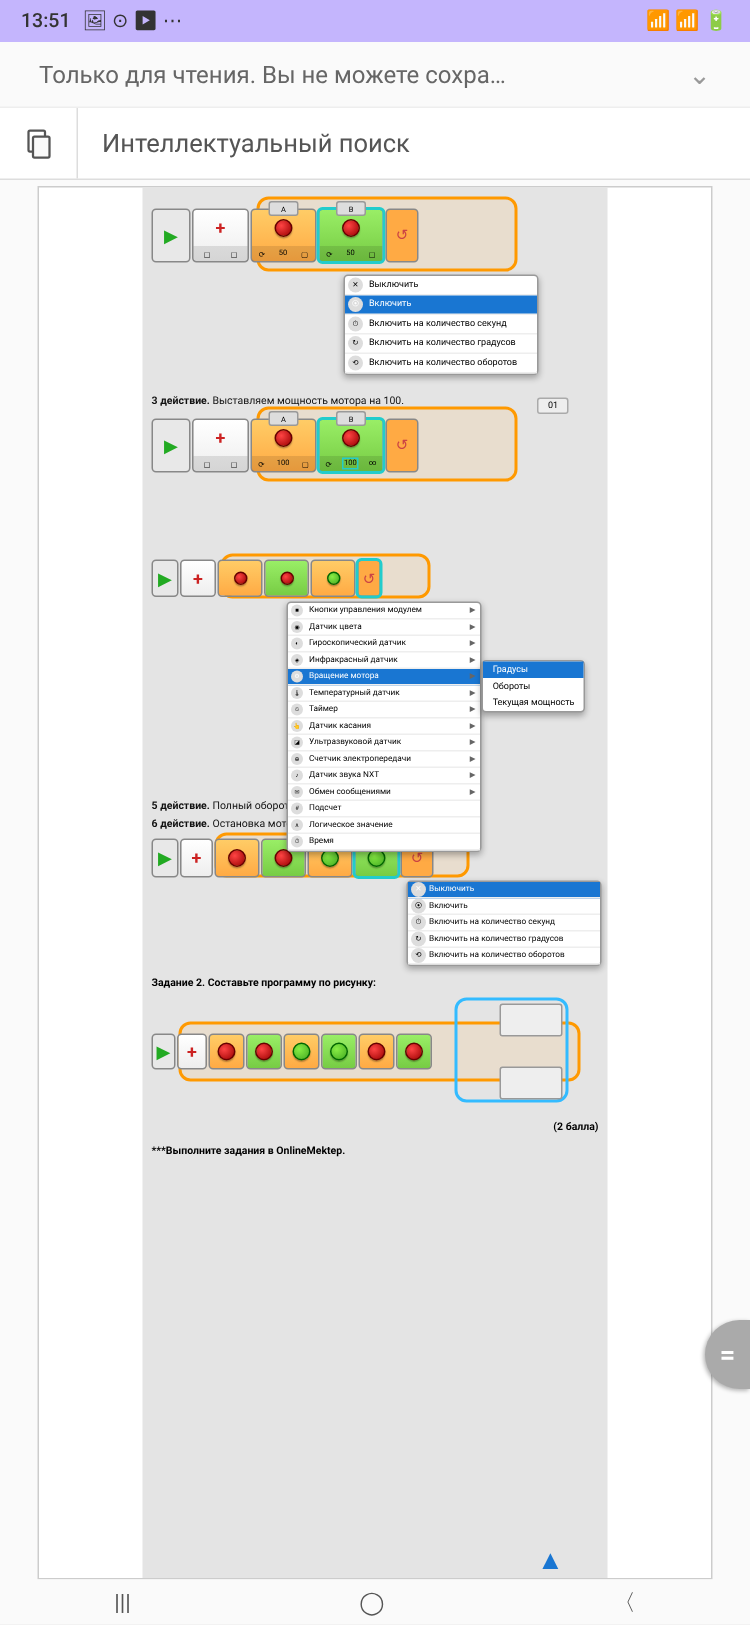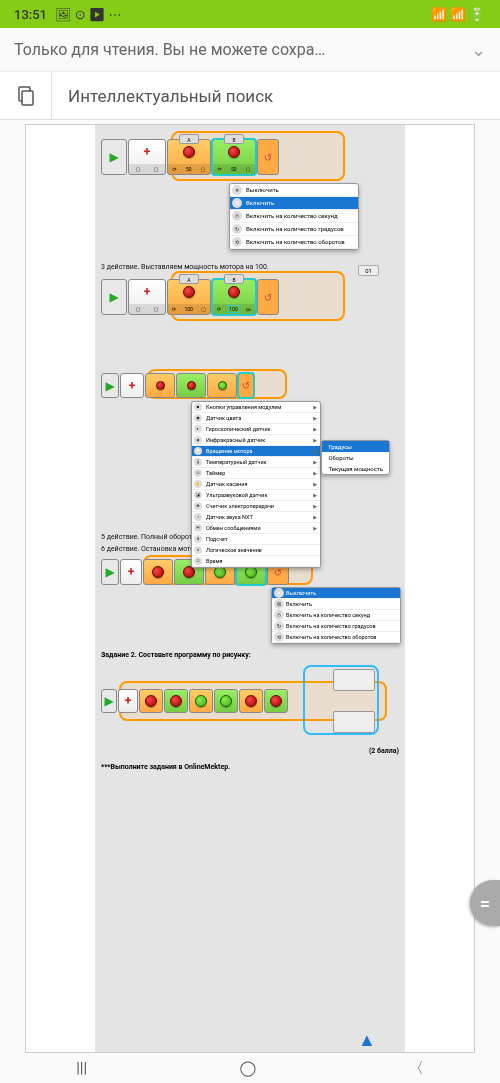--- a/index.html
+++ b/index.html
@@ -1,36 +1,36 @@
 <!DOCTYPE html>
 <html><head>
 <meta charset="utf-8">
 <style>
   * { margin: 0; padding: 0; box-sizing: border-box; }
   body { font-family: -apple-system, Roboto, Arial, sans-serif; background: #fafafa; width: 500px; height: 1083px; overflow: hidden; position: relative; }
   
-  .status-bar { height: 28px; background: #84cc16; display: flex; justify-content: space-between; align-items: center; padding: 0 14px; font-size: 13px; color: #333; font-weight: 500; }
+  .status-bar { height: 28px; background: #c4b5fd; display: flex; justify-content: space-between; align-items: center; padding: 0 14px; font-size: 13px; color: #333; font-weight: 500; }
   .status-left { display: flex; align-items: center; gap: 8px; }
   .status-right { display: flex; align-items: center; gap: 4px; }
   
-  .readonly-bar { height: 44px; background: #fafafa; display: flex; align-items: center; padding: 0 14px; color: #666; font-size: 16px; border-bottom: 1px solid #eee; }
+  .readonly-bar { height: 44px; background: #fafafa; display: flex; align-items: center; padding: 0 26px; color: #666; font-size: 16px; border-bottom: 1px solid #eee; }
   .readonly-text { flex: 1; white-space: nowrap; overflow: hidden; text-overflow: ellipsis; }
   .chevron { font-size: 18px; color: #999; padding-left: 10px; }
   
   .toolbar { height: 48px; background: #fff; display: flex; align-items: stretch; border-bottom: 1px solid #ddd; }
   .copy-icon { width: 52px; display: flex; align-items: center; justify-content: center; border-right: 1px solid #ddd; }
   .select-all, .smart-search { display: flex; align-items: center; padding: 0 16px; font-size: 17px; color: #555; border-right: 1px solid #ddd; }
   .smart-search { border-right: none; flex: 1; }
   
   .doc-viewport { position: absolute; top: 120px; bottom: 30px; left: 0; right: 0; overflow: hidden; display: flex; justify-content: center; }
   .doc-page { width: 450px; background: #fff; border: 1px solid #ccc; margin-top: 4px; display: flex; justify-content: center; }
   .content { width: 310px; background: #e4e4e4; position: relative; padding: 6px 0; }
   
   .step-text { font-size: 7px; color: #111; margin: 4px 6px 2px; font-weight: normal; }
-  .step-text b { font-weight: normal; }
+  .step-text b { font-weight: bold; }
   .score { font-size: 7px; font-weight: bold; text-align: right; margin: 2px 6px; }
   .task-title { font-size: 7px; font-weight: bold; margin: 8px 6px 4px; }
   
   
   .block-chain { position: relative; margin: 4px 6px 2px; }
   .loop-frame { position: absolute; border: 2px solid #f90; border-radius: 8px; background: rgba(255,180,80,0.15); }
   .blocks { display: flex; align-items: flex-start; position: relative; }
   .block { height: 36px; border-radius: 3px; border: 1px solid #888; display: flex; flex-direction: column; position: relative; margin-right: 1px; }
   .block .tab { position: absolute; top: -6px; left: 50%; transform: translateX(-50%); width: 20px; height: 10px; background: #ddd; border: 1px solid #999; border-radius: 2px; font-size: 5px; text-align: center; line-height: 10px; }
   .block .body { flex: 1; display: flex; align-items: center; justify-content: center; }

